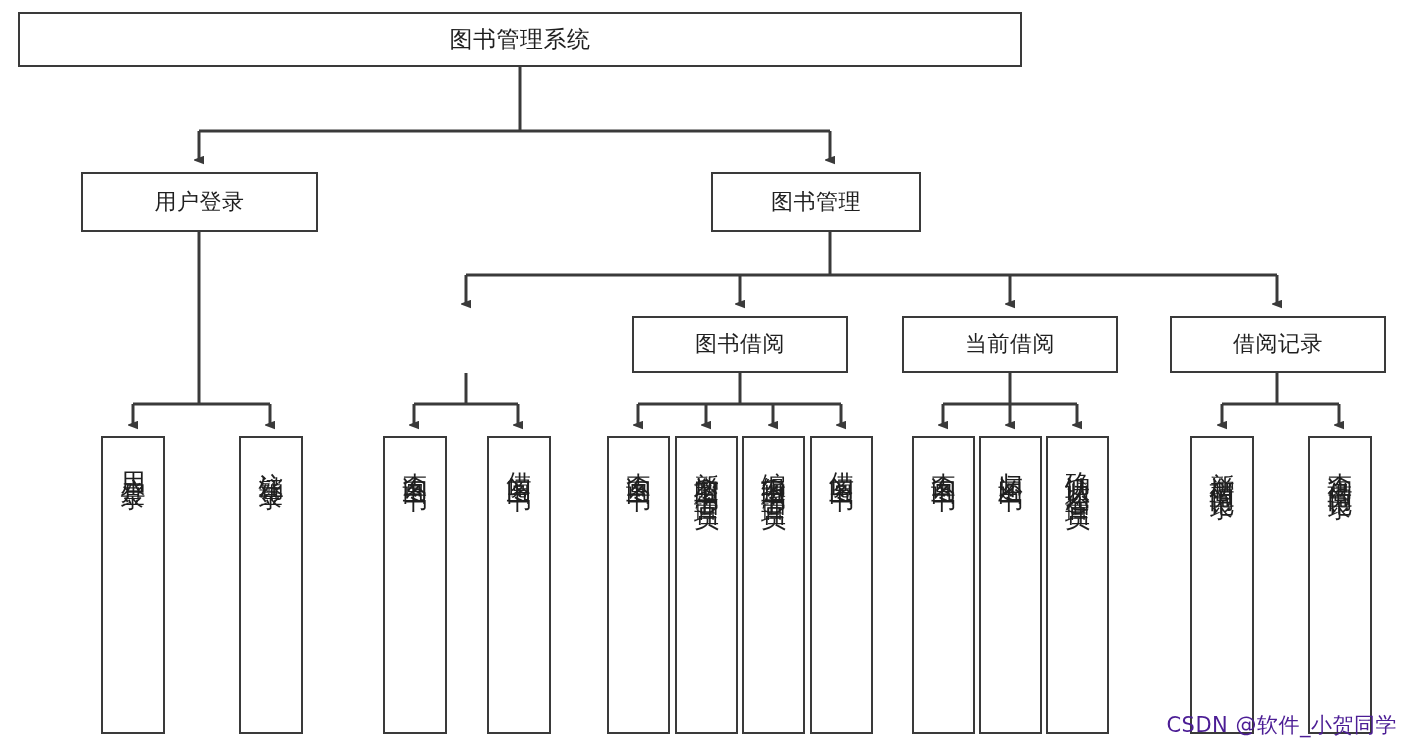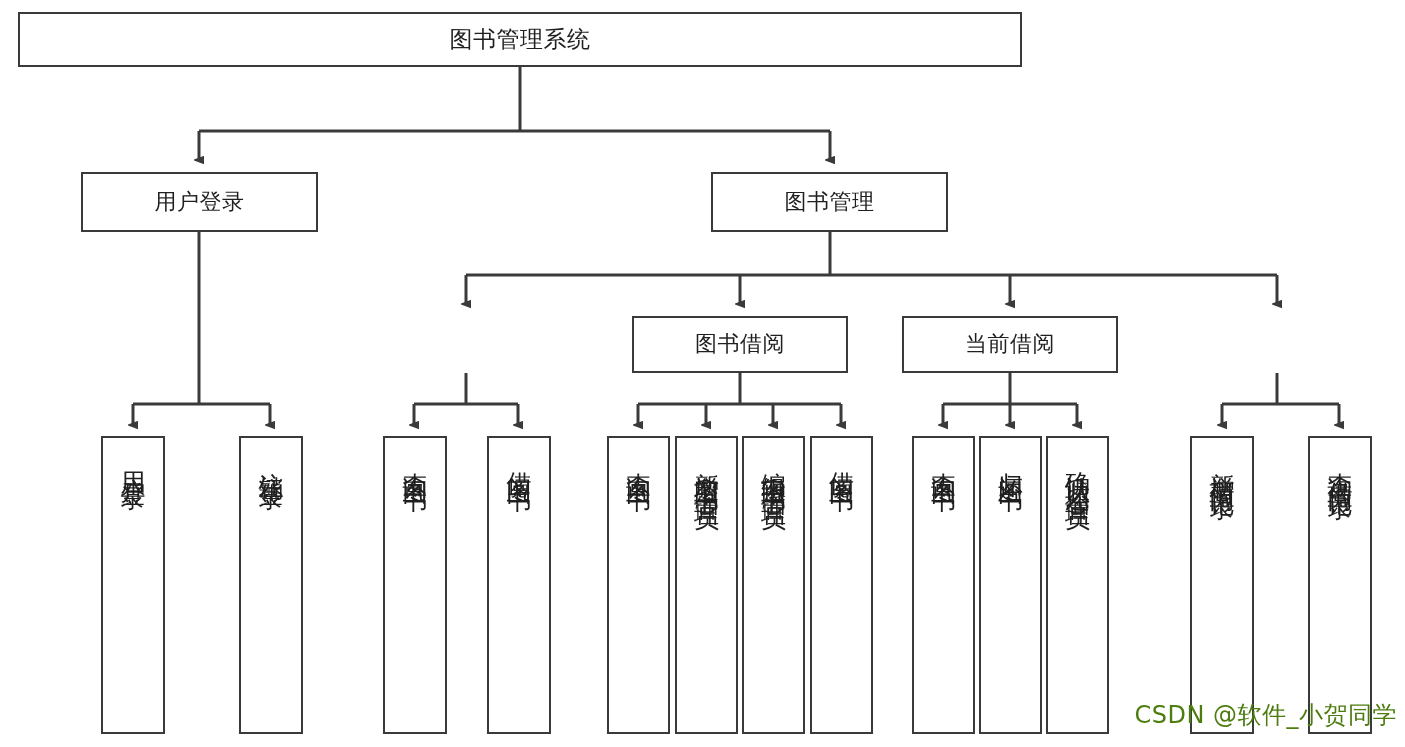--- a/index.html
+++ b/index.html
@@ -54,23 +54,23 @@
     text-orientation:upright;
     font-size:25px;
     letter-spacing:5px;
     line-height:1;
     white-space:nowrap;
   }
   
   #watermark{
     position:absolute;
     right:8px;
-    bottom:16px;
-    font-size:24px;
-    color:#4d7c0f;
+    bottom:8px;
+    font-size:21px;
+    color:#4c1d95;
     letter-spacing:0.5px;
     white-space:nowrap;
     user-select:none;
   }
 </style>
 </head>
 <body>
 
 <div id="diagram">
 
@@ -126,29 +126,32 @@
     </g>
   </svg>
 
   <div class="node horiz root" style="left:18px;top:12px;width:1004px;height:55px;">
     <span class="node-label">图书管理系统</span>
   </div>
 
   <div class="node horiz" style="left:81px;top:172px;width:237px;height:60px;">
     <span class="node-label">用户登录</span>
   </div>
-  <div class="node horiz" style="left:711px;top:172px;width:237px;height:60px;">
+  <div class="node horiz" style="left:711px;top:172px;width:210px;height:60px;">
     <span class="node-label">图书管理</span>
   </div>
 
   <div class="node horiz" style="left:902px;top:316px;width:216px;height:57px;">
     <span class="node-label">当前借阅</span>
   </div>
   <div class="node horiz" style="left:632px;top:316px;width:216px;height:57px;">
     <span class="node-label">图书借阅</span>
+  </div>
+  <div class="node horiz" style="left:1170px;top:316px;width:216px;height:57px;">
+    <span class="node-label">借阅记录</span>
   </div>
 
   <div class="node leaf" style="left:101px;top:436px;width:64px;height:298px;">
     <span class="node-label">用户登录</span>
   </div>
   <div class="node leaf" style="left:239px;top:436px;width:64px;height:298px;">
     <span class="node-label">注销登录</span>
   </div>
 
   <div class="node leaf" style="left:383px;top:436px;width:64px;height:298px;">

